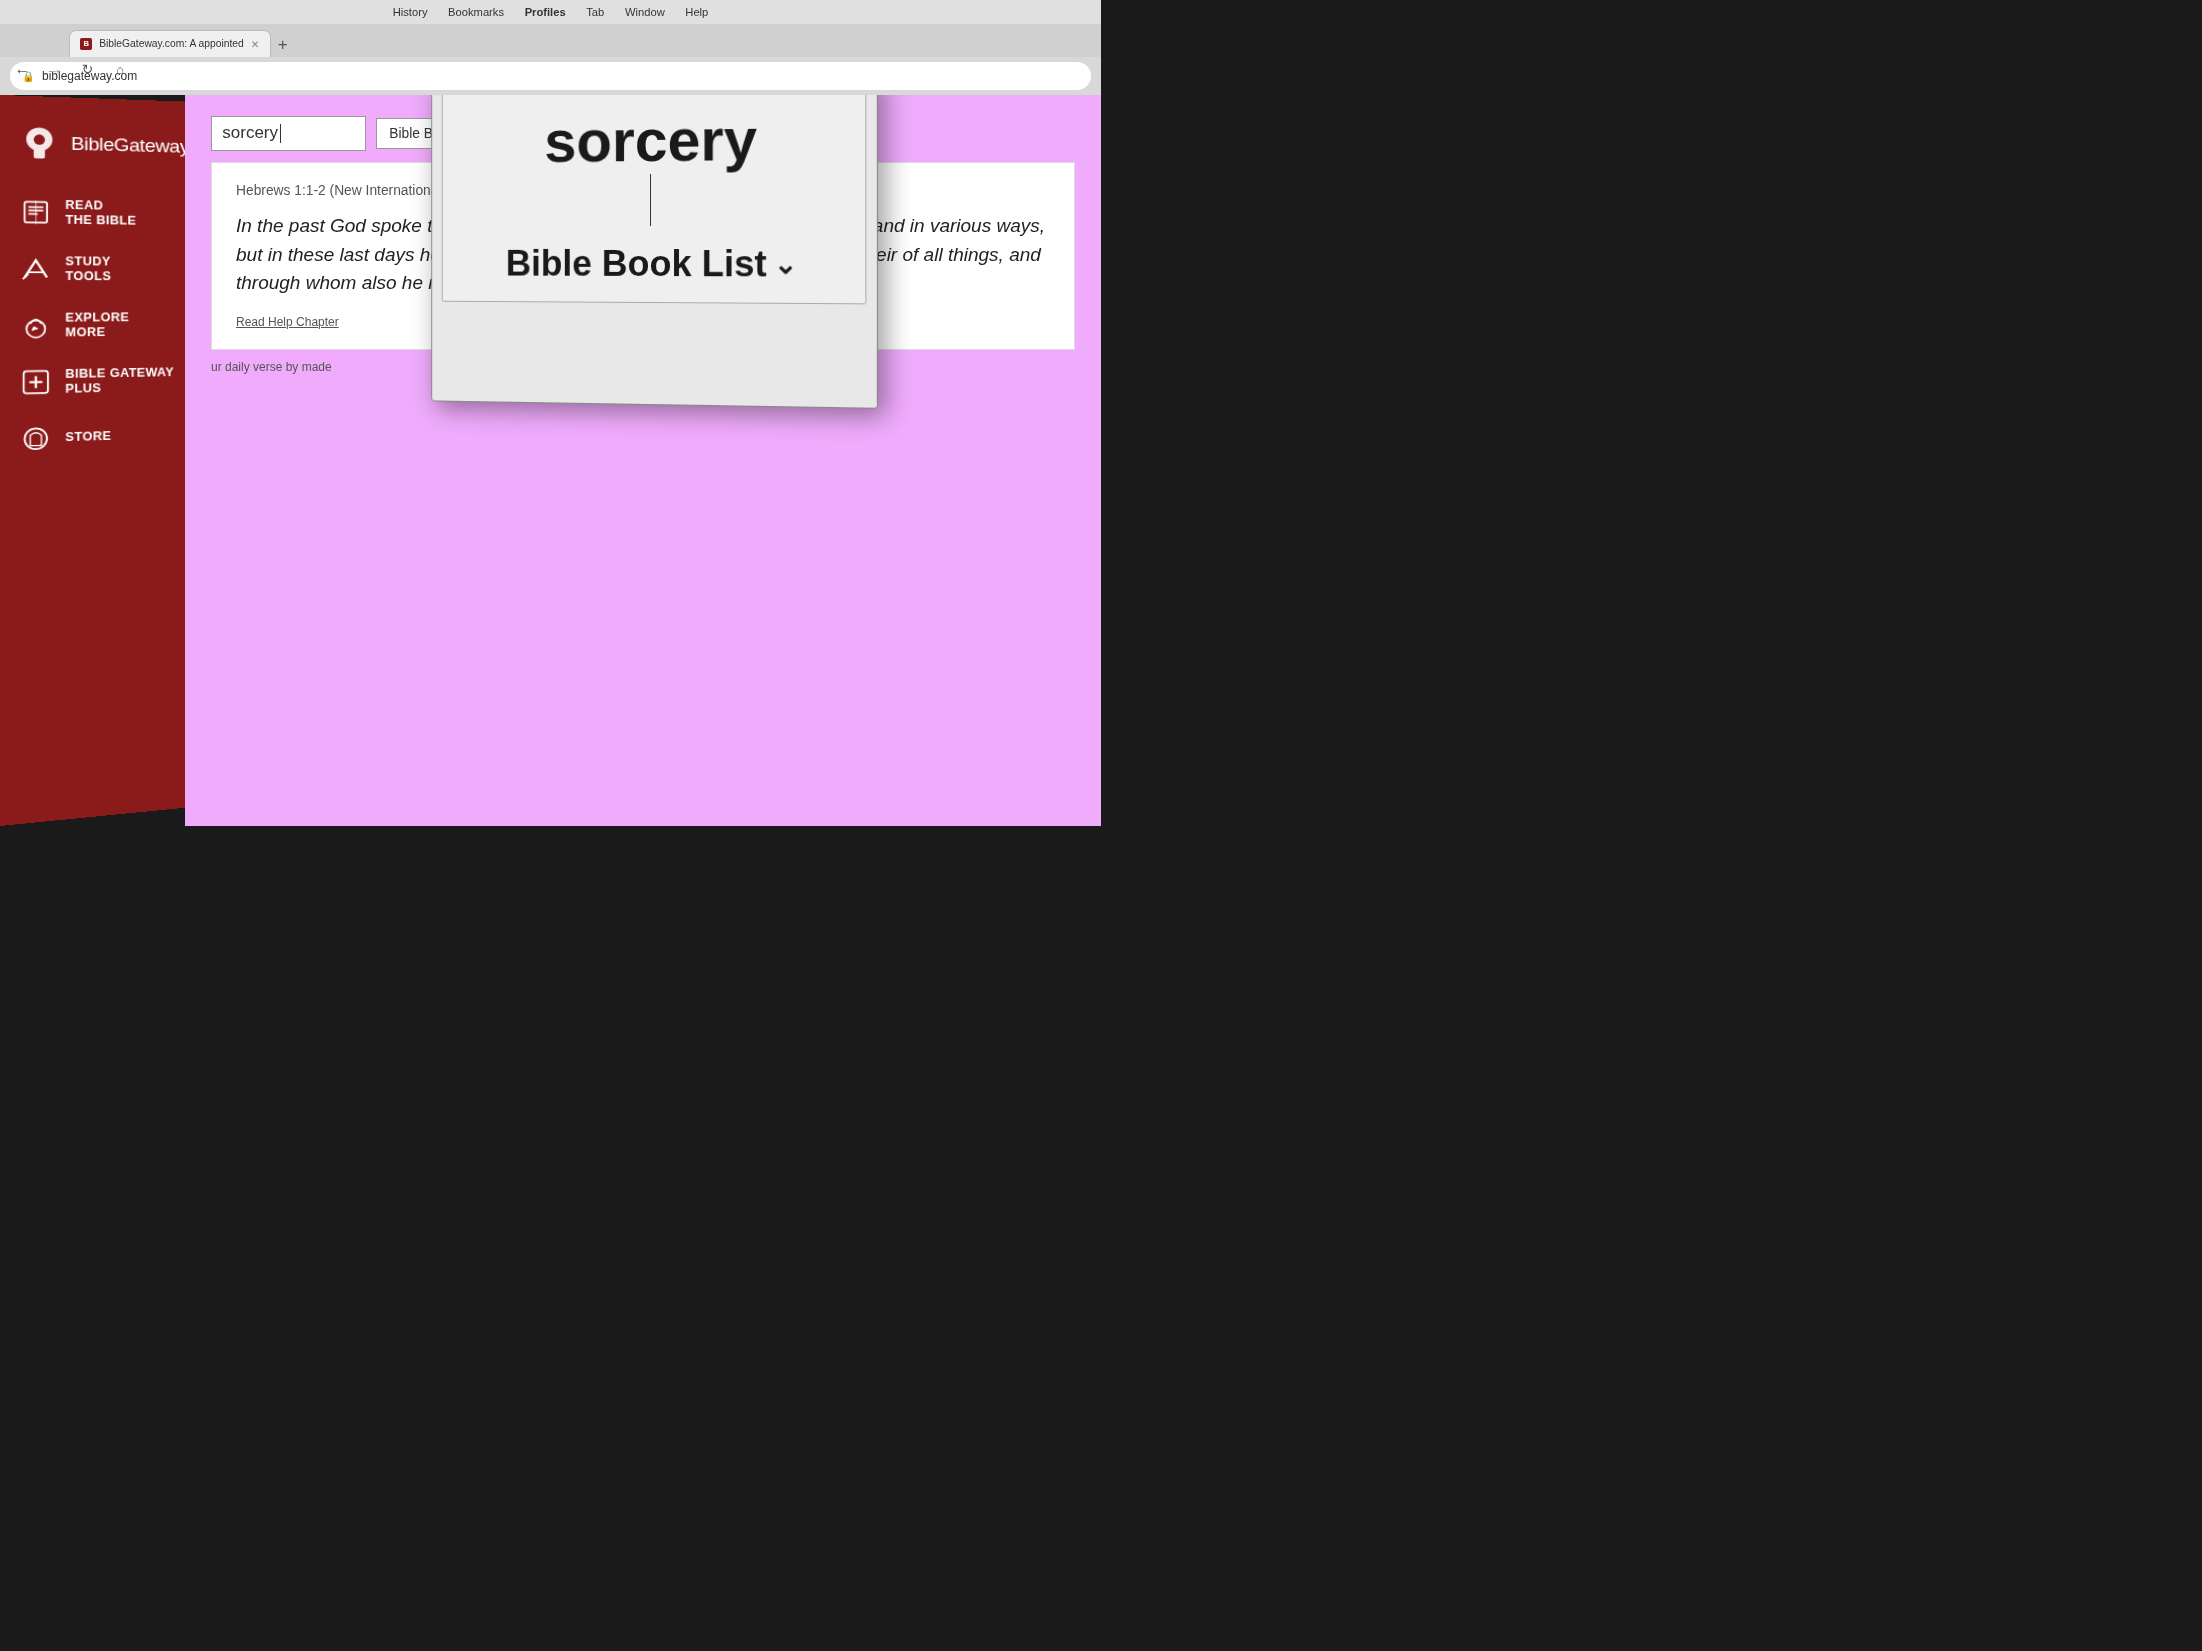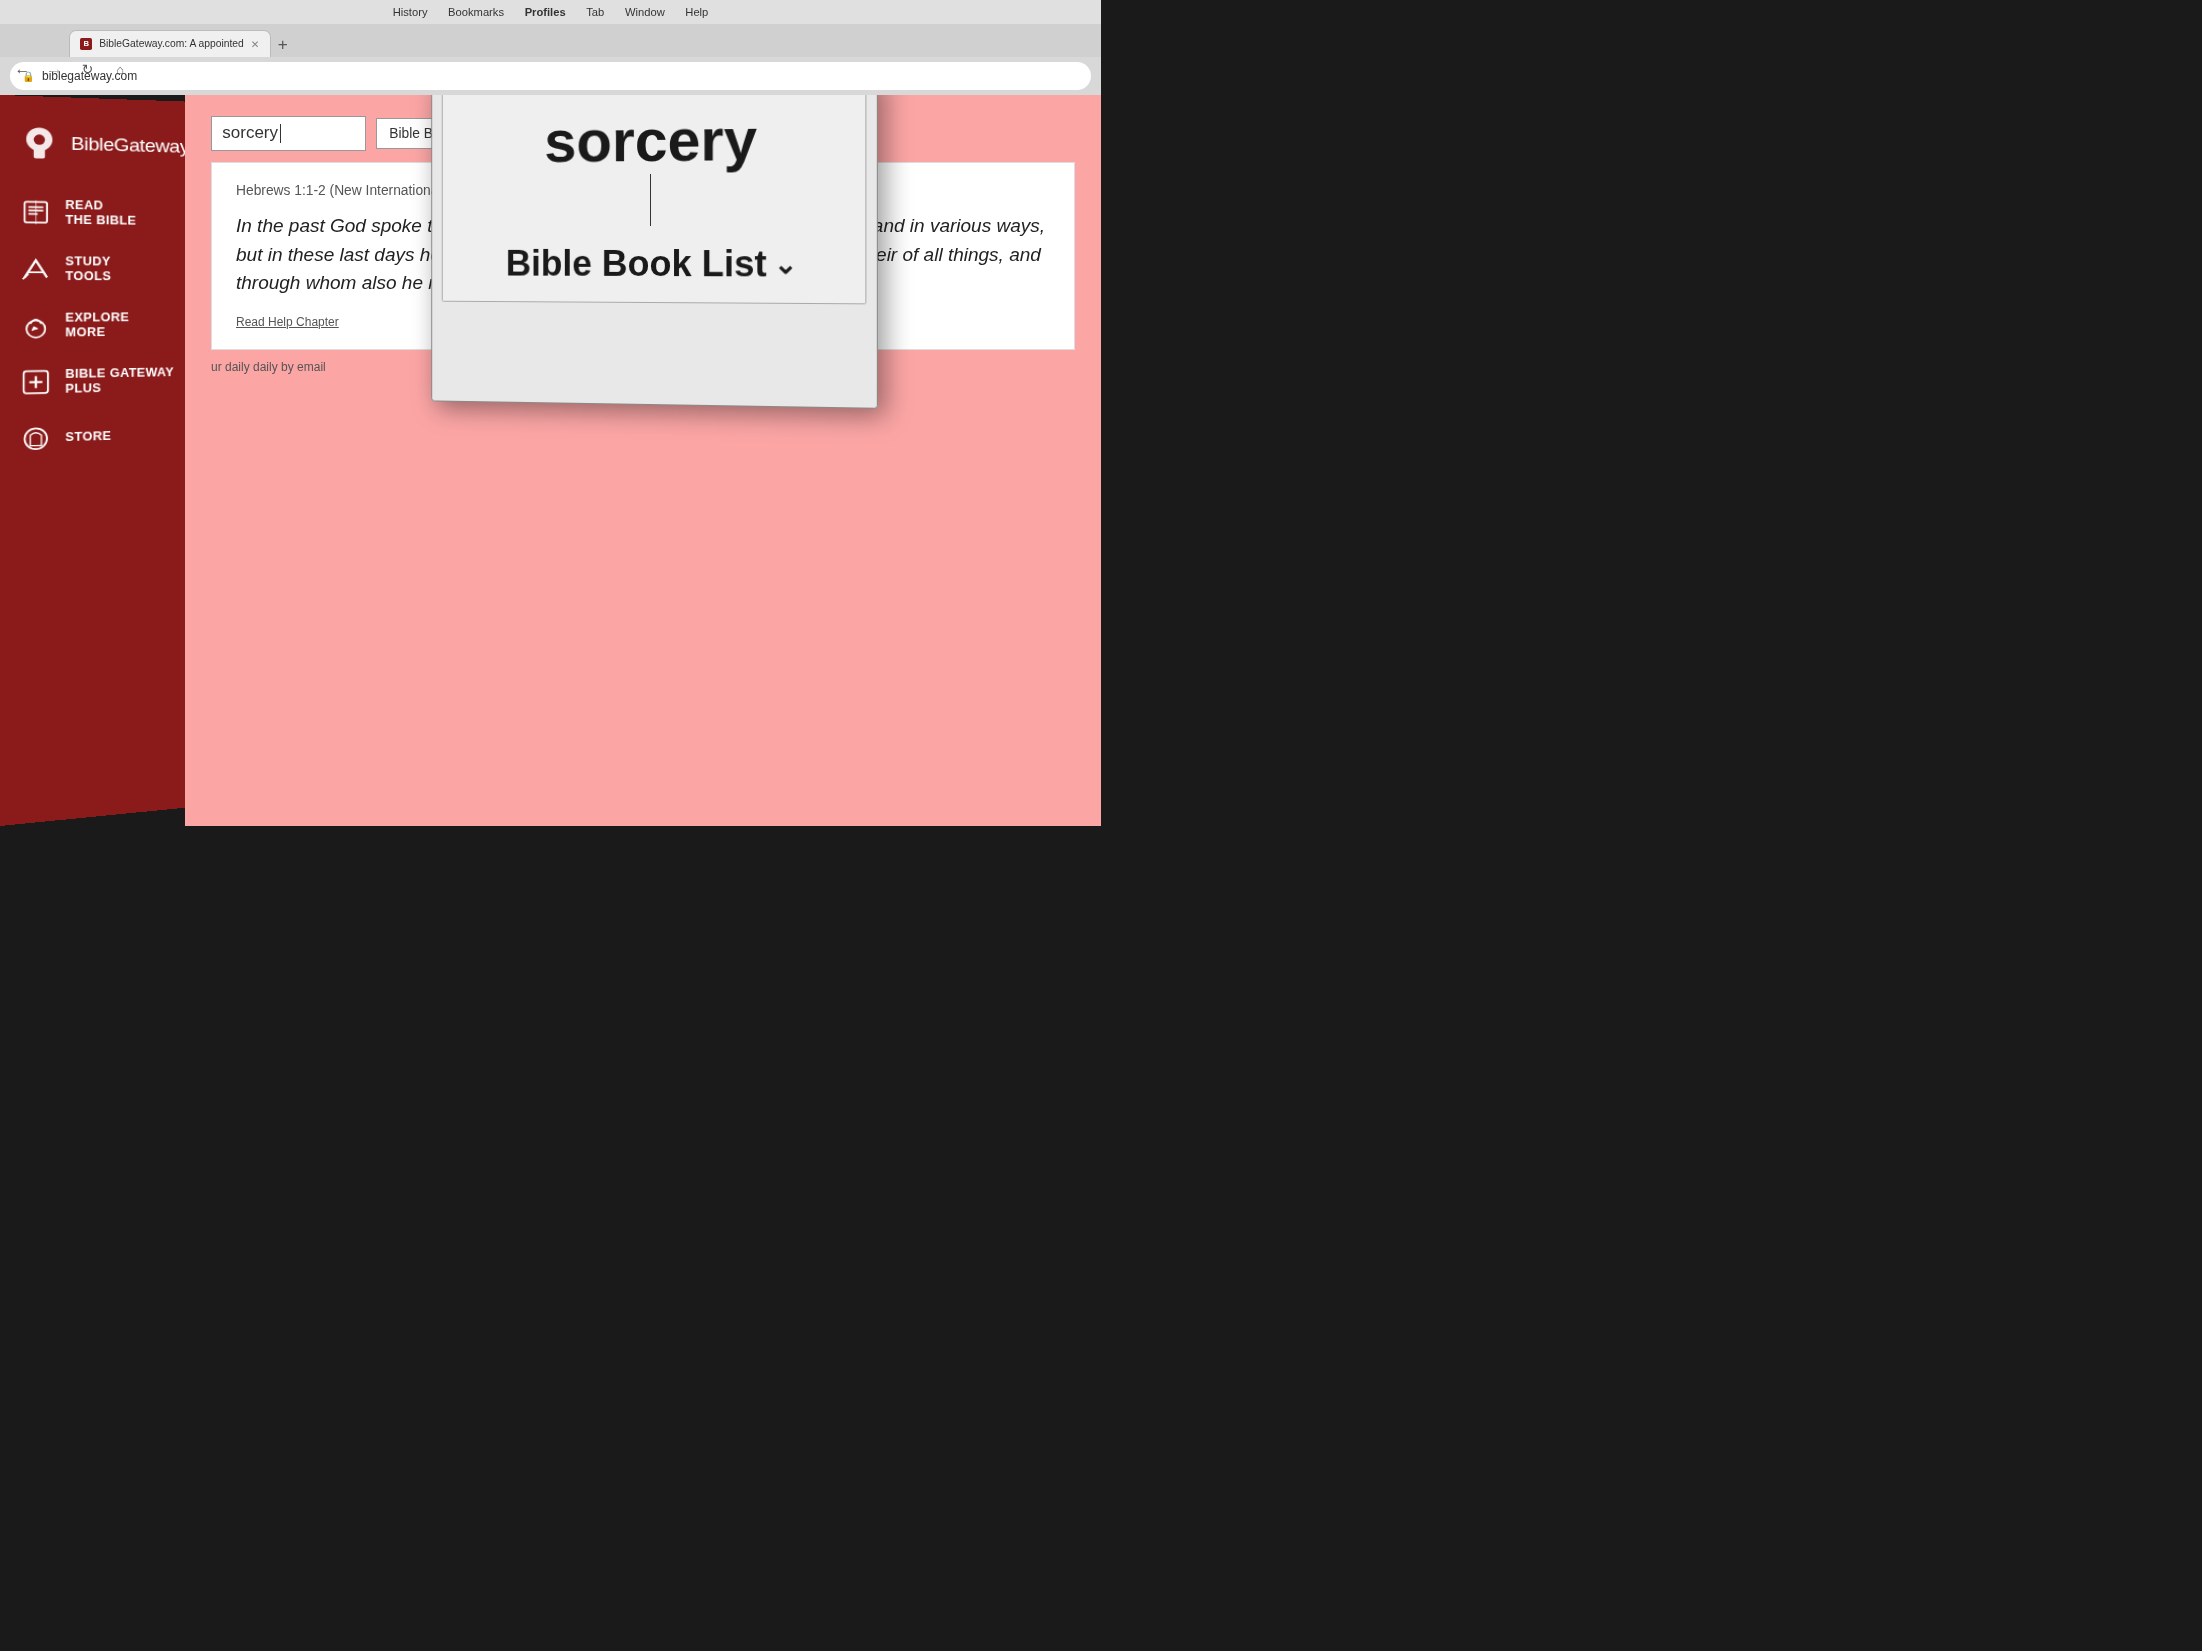--- a/index.html
+++ b/index.html
@@ -208,21 +208,21 @@
       font-size: 12px;
       font-weight: 800;
       text-transform: uppercase;
       letter-spacing: 0.4px;
       line-height: 1.2;
     }
 
     
     .main-content {
       flex: 1;
-      background: #fca5a5;
+      background: #f0abfc;
       overflow: hidden;
       position: relative;
     }
 
     
     .search-area {
       padding: 20.6px 26px 0;
       display: flex;
       align-items: center;
       gap: 10.3px;
@@ -505,21 +505,21 @@
 
     </div>
 
     <div class="verse-box">
       <div class="verse-reference">Hebrews 1:1-2 (New International Version)</div>
       <div class="verse-text">In the past God spoke to our ancestors through the prophets at many times and in various ways, but in these last days he has spoken to us by his Son, whom he appointed heir of all things, and through whom also he made the universe.</div>
       <a class="read-full-chapter">Read Help Chapter</a>
     </div>
 
     <div class="daily-verse-email">
-      <span>ur daily daily by email</span>
+      <span>ur daily verse by made</span>
     </div>
 
     <div class="zoom-overlay">
       <div style="border: 1.7px solid #aaa; margin: 10.3px; padding: 17px 20.6px; border-radius: 1.7px; background: #efefef;">
         <div style="text-align:center;">
           <span class="zoom-search-word">sorcery</span>
           <div class="zoom-cursor-row">
             <span class="zoom-cursor"></span>
           </div>
         </div>

